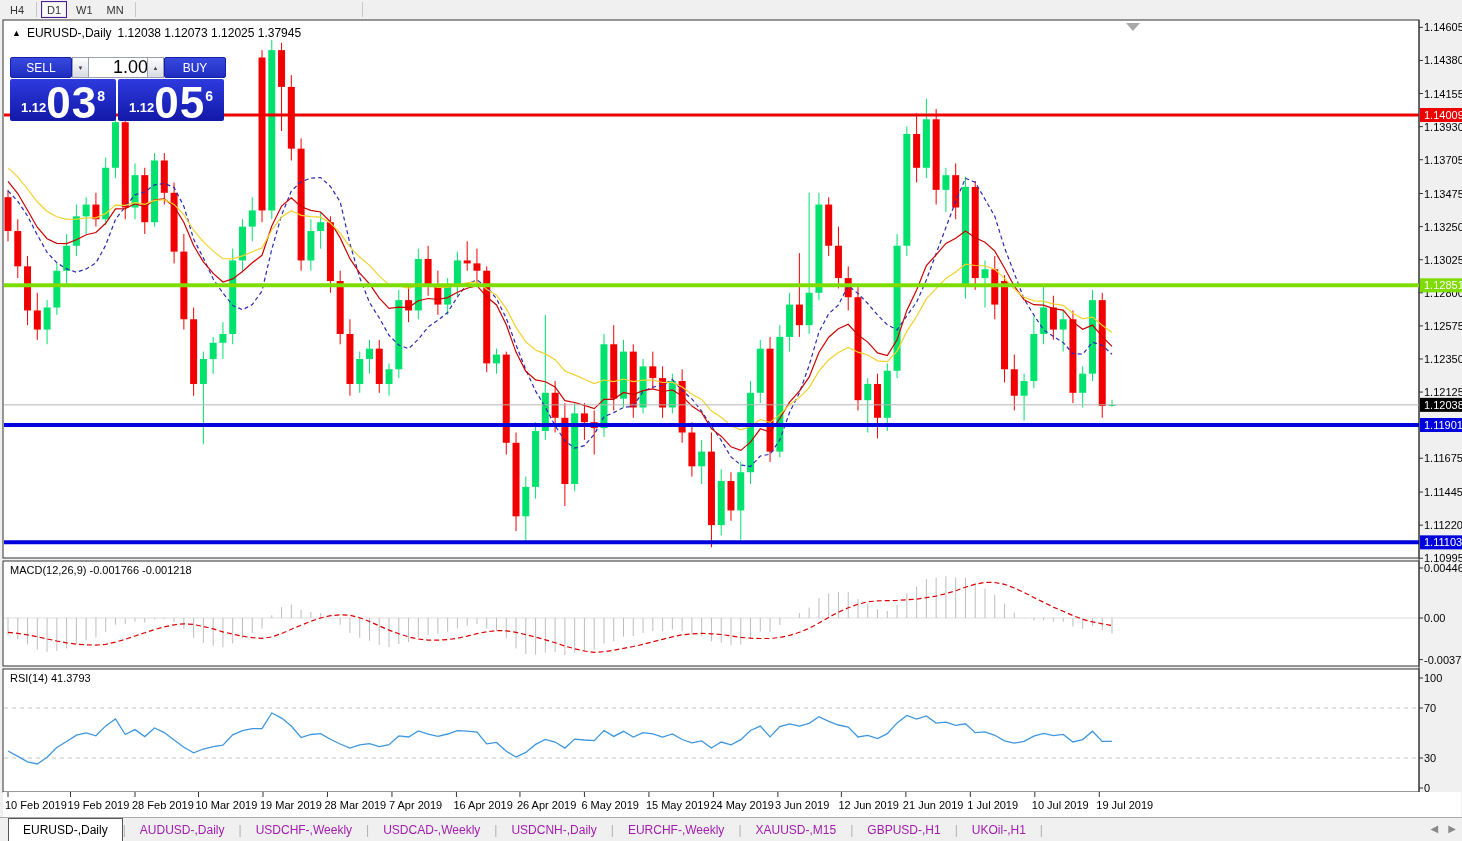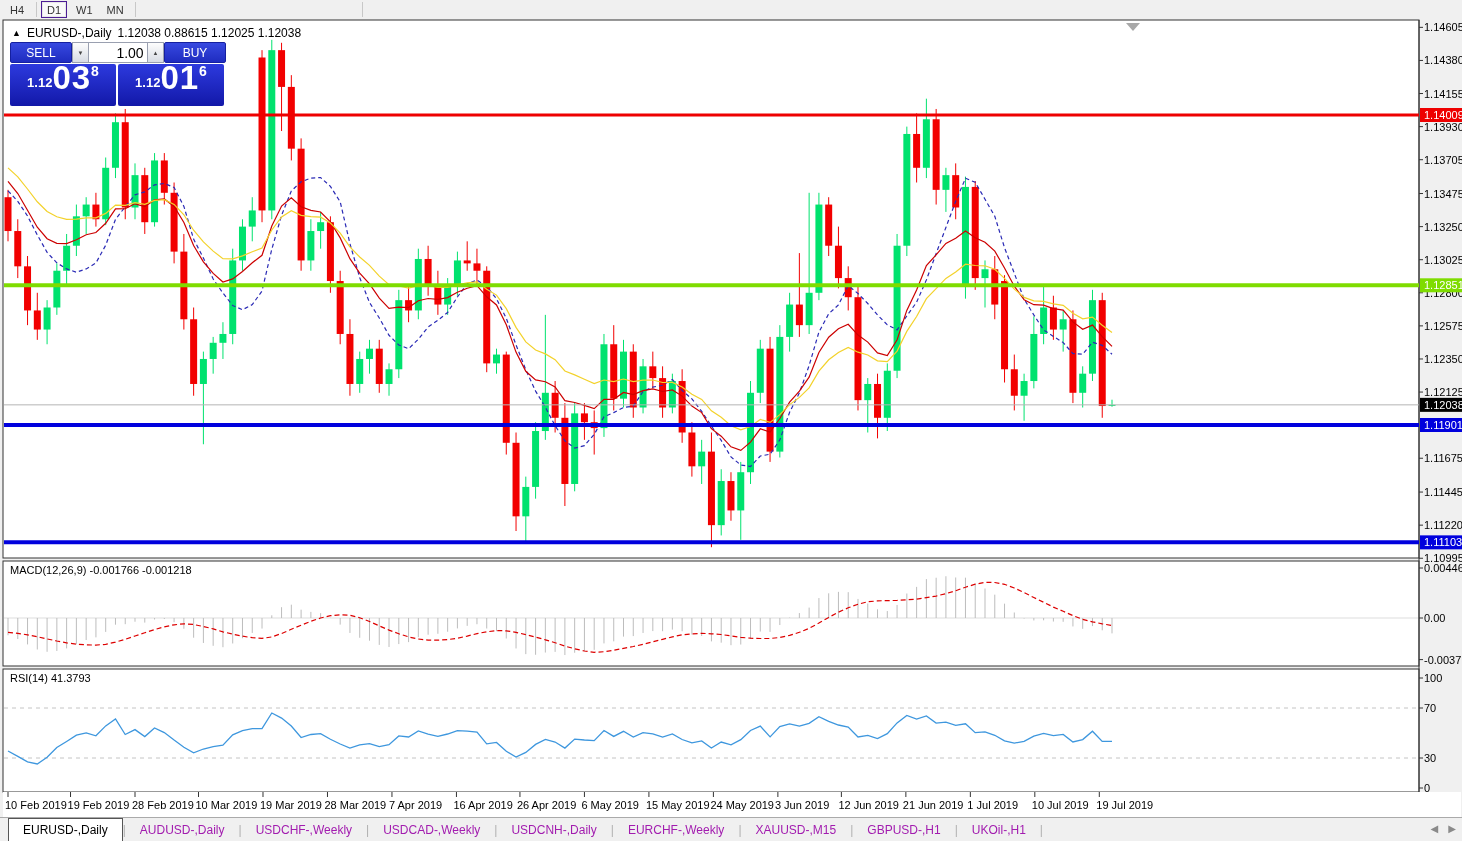--- a/index.html
+++ b/index.html
@@ -20,36 +20,36 @@
   
   #chart-svg { position:absolute; left:0; top:0; }
 
   
   #chart-title { position:absolute; left:12px; top:26px; font-size:12px; color:#000;
     display:flex; align-items:center; gap:6px; }
   #chart-title .tri { font-size:9px; color:#000; }
   #chart-title b { font-weight:normal; }
 
   
-  #trade-panel { position:absolute; left:10px; top:42px; width:216px; }
+  #trade-panel { position:absolute; left:10px; top:57px; width:216px; }
   #tp-row1 { display:flex; height:21px; }
   .tp-btn { width:62px; height:21px; color:#fff; font-size:12px;
     background:linear-gradient(#3749e0,#1f2cc0); border:1px solid #1520a0;
     display:flex; align-items:center; justify-content:center; border-radius:2px; }
   .tp-spin { width:17px; height:21px; background:linear-gradient(#fdfdfd,#d8dce4);
     border:1px solid #9aa0b0; font-size:6px; color:#444;
     display:flex; align-items:center; justify-content:center; }
   #tp-vol { width:58px; height:21px; border:1px solid #9aa0b0; border-left:none; border-right:none;
-    text-align:center; font-size:14px; font-family:"Liberation Sans",sans-serif; background:#fff;padding-left:24px; }
+    text-align:center; font-size:18px; font-family:"Liberation Sans",sans-serif; background:#fff;padding-left:24px; }
   #tp-row2 { display:flex; margin-top:1px; gap:2px; }
   .tp-price { width:106px; height:42px; border-radius:2px; color:#fff;
     background:linear-gradient(#2d3ade,#1218a8); display:flex; align-items:flex-end;
-    justify-content:center; padding-bottom:13px; }
+    justify-content:center; padding-bottom:3px; }
   .tp-price .pre { font-size:13px; font-weight:bold; margin-bottom:3px; }
-  .tp-price .big { font-size:33px; font-weight:bold; line-height:30px; letter-spacing:1px; }
+  .tp-price .big { font-size:44px; font-weight:bold; line-height:30px; letter-spacing:1px; }
   .tp-price .sup { font-size:14px; font-weight:bold; margin-bottom:14px; }
 
   
   #tabbar { position:absolute; left:0; top:817px; width:1462px; height:24px;
     background:#f0f0f0; border-top:1px solid #aaa; display:flex; align-items:flex-end; }
   .tab { height:22px; padding:0 14px; font-size:12px; color:#a21caf;
     display:flex; align-items:center; white-space:nowrap; }
   .tab.active { background:#fff; color:#000; border:1px solid #555; border-bottom:none;
     height:23px; margin-left:8px; }
   .tab-sep { color:#b0b0b0; font-size:12px; align-self:center; }
@@ -545,40 +545,40 @@
       <text x="1031.827" y="809" font-size="11" font-family="Liberation Sans, sans-serif" fill="#000">10 Jul 2019</text>
       <line x1="1099.309" y1="792" x2="1099.309" y2="797" stroke="#333" stroke-width="1"></line>
       <text x="1096.309" y="809" font-size="11" font-family="Liberation Sans, sans-serif" fill="#000">19 Jul 2019</text>
       <text x="10" y="574" font-size="11" font-family="Liberation Sans, sans-serif" fill="#000">MACD(12,26,9) -0.001766 -0.001218</text>
       <text x="10" y="682" font-size="11" font-family="Liberation Sans, sans-serif" fill="#000">RSI(14) 41.3793</text>
     </svg>
 
   <div id="chart-title">
     <span class="tri">▲</span>
     <b>EURUSD-,Daily</b>
-    <b>1.12038 0.88615 1.12025 1.12038</b>
+    <b>1.12038 1.12073 1.12025 1.37945</b>
   </div>
 
   <div id="trade-panel">
     <div id="tp-row1">
       <div class="tp-btn">SELL</div>
       <div class="tp-spin">▼</div>
       <input id="tp-vol" value="1.00" style="">
       <div class="tp-spin">▲</div>
       <div class="tp-btn">BUY</div>
     </div>
     <div id="tp-row2">
       <div class="tp-price">
         <span class="pre">1.12</span>
         <span class="big">03</span>
         <span class="sup">8</span>
       </div>
       <div class="tp-price">
         <span class="pre">1.12</span>
-        <span class="big">01</span>
+        <span class="big">05</span>
         <span class="sup">6</span>
       </div>
     </div>
   </div>
 
   <div id="tabbar">
     <div id="tabs-holder" style="display:flex;align-items:flex-end;">
         <div class="tab active">EURUSD-,Daily</div>
         <span class="tab-sep">|</span>
         <div class="tab">AUDUSD-,Daily</div>

